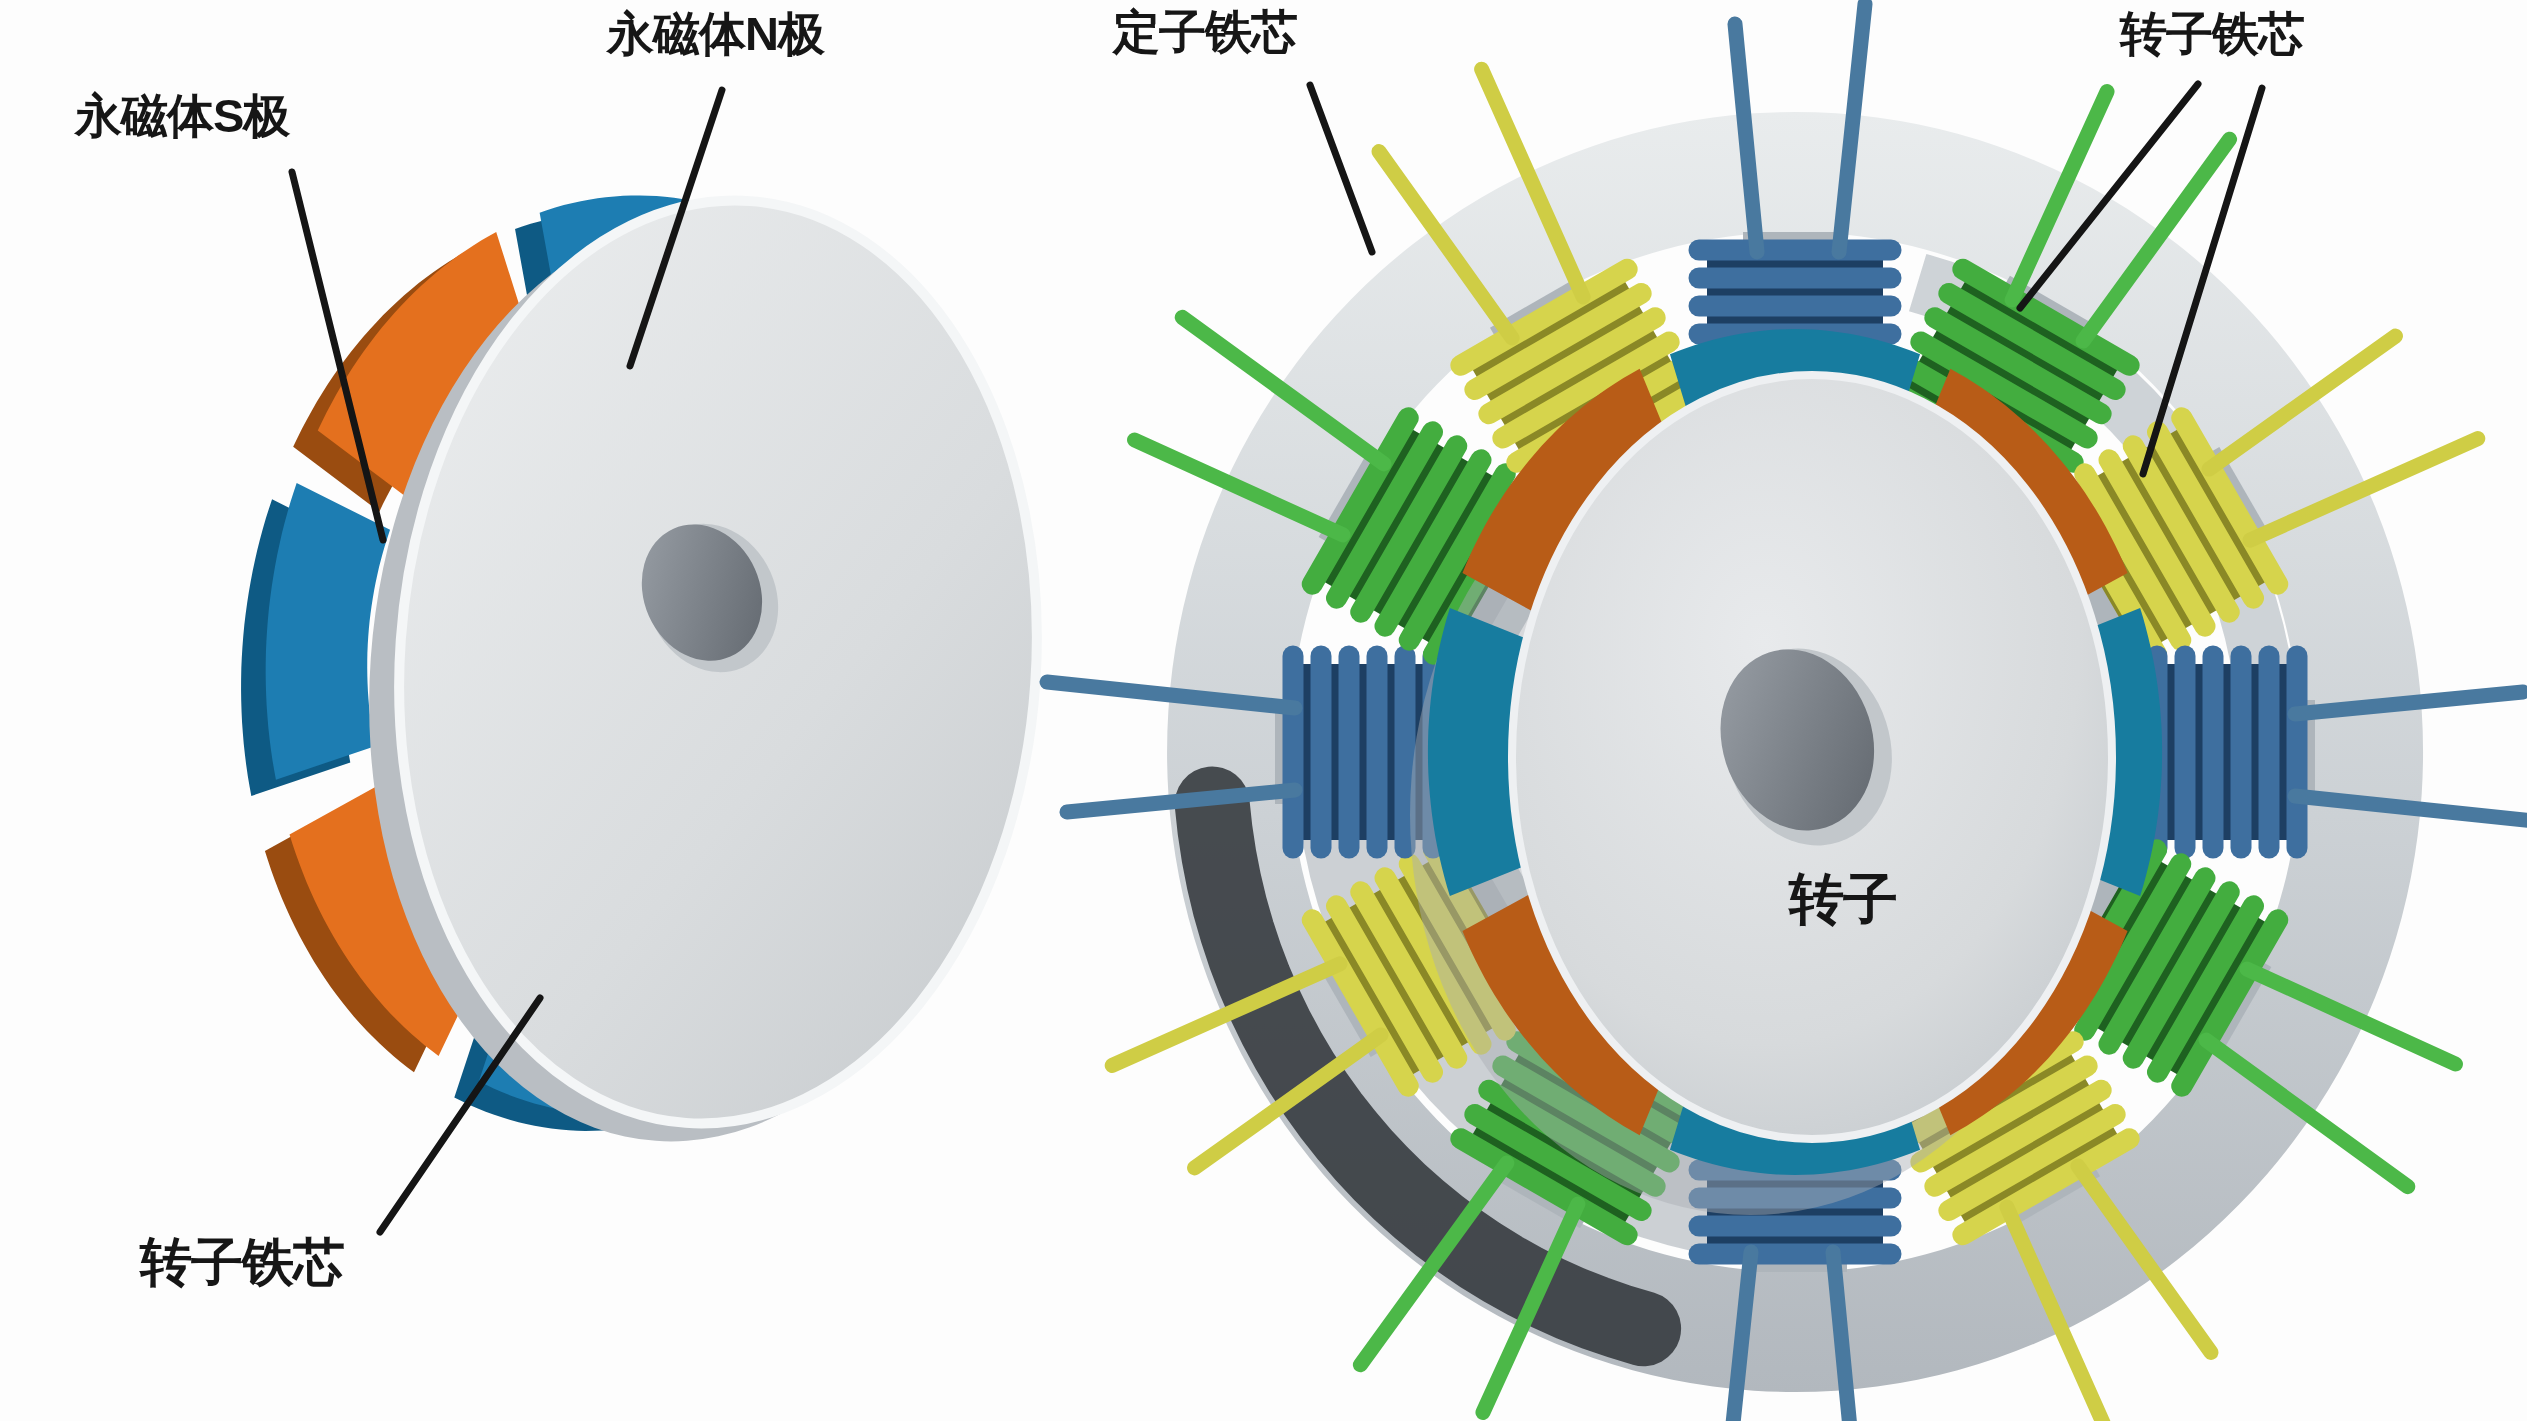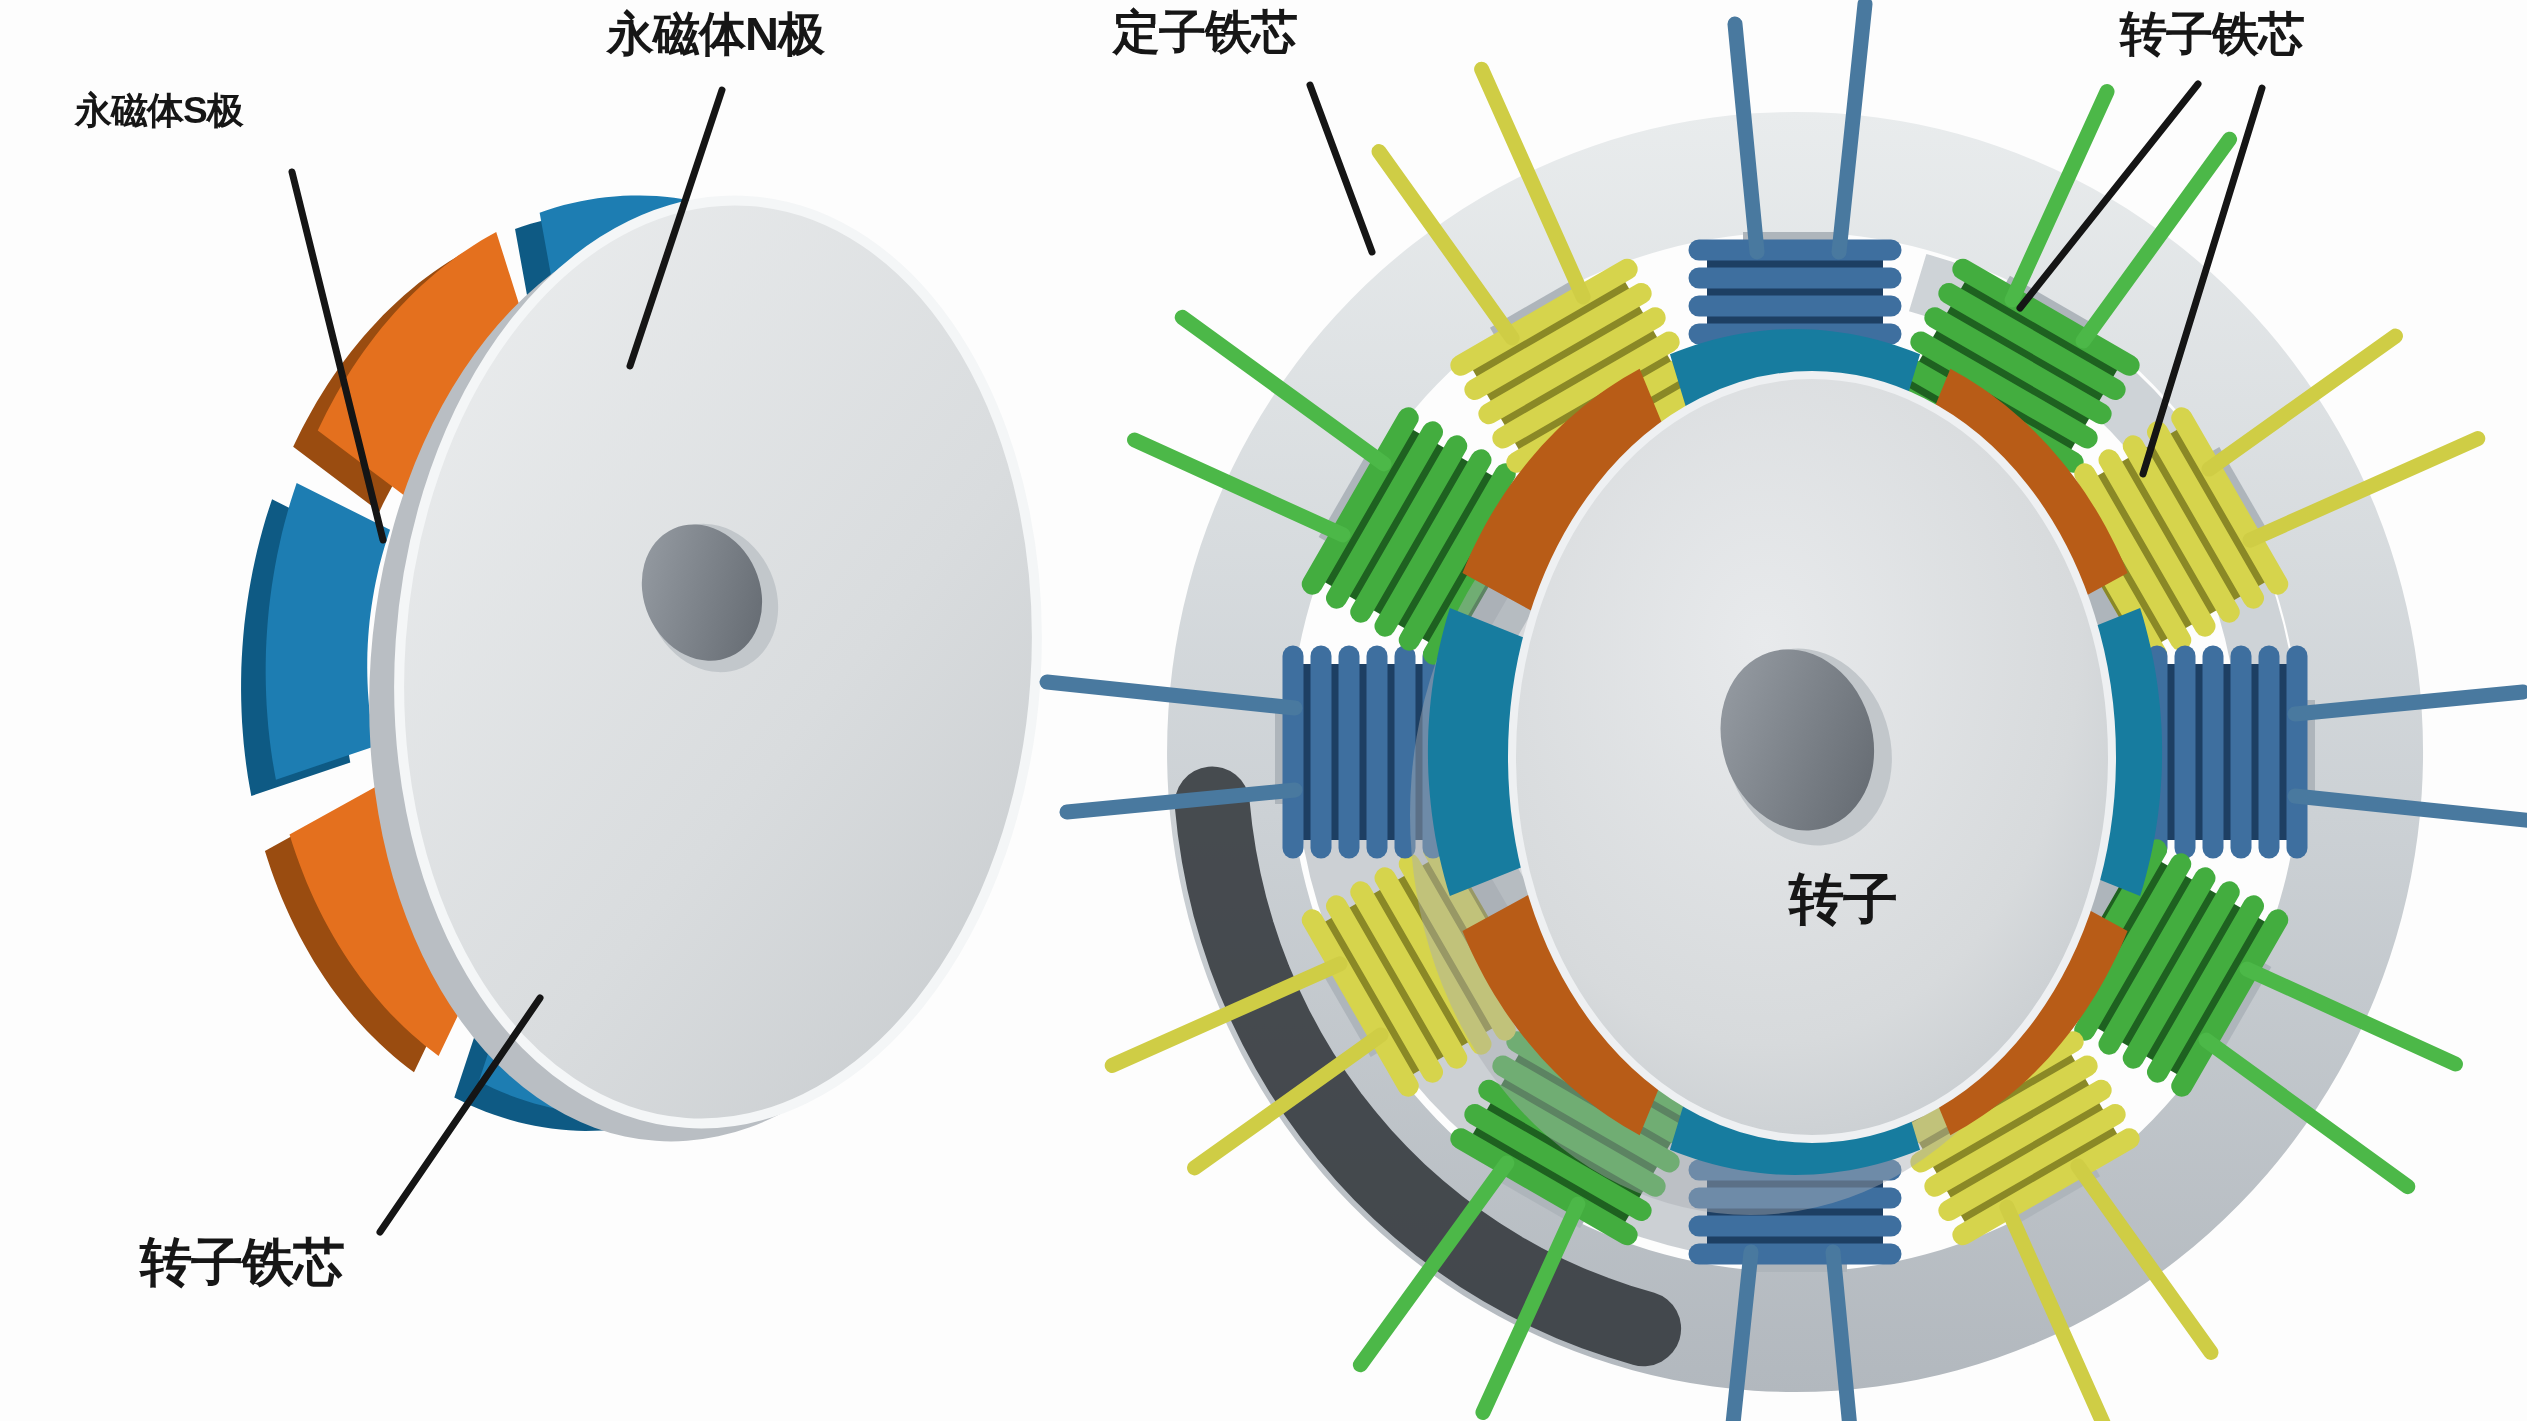--- a/index.html
+++ b/index.html
@@ -1,21 +1,21 @@
 <!DOCTYPE html>
 <html><head>
 <meta charset="utf-8">
 <style>
   html,body{margin:0;padding:0;background:#ffffff;}
   .stage{position:relative;width:2527px;height:1421px;background:#fdfdfd;overflow:hidden;
          font-family:"Liberation Sans","DejaVu Sans",sans-serif;}
   .stage svg{position:absolute;left:0;top:0;}
   .lbl{position:absolute;font-weight:700;color:#161616;white-space:nowrap;
        letter-spacing:-1px;line-height:1;}
-  .lbl-s    {left:75px;  top:92px;   font-size:37px;}
+  .lbl-s    {left:75px;  top:92px;   font-size:47px;}
   .lbl-n    {left:607px; top:10px;   font-size:47px;}
   .lbl-score{left:1113px;top:8px;    font-size:47px;}
   .lbl-scoil{left:2120px;top:10px;   font-size:47px;}
   .lbl-rcore{left:140px; top:1236px; font-size:52px;}
   .lbl-rotor{left:1757px;top:872px;  font-size:55px;margin-left:32px;}
 </style>
 </head>
 <body>
 
 <div class="stage">

